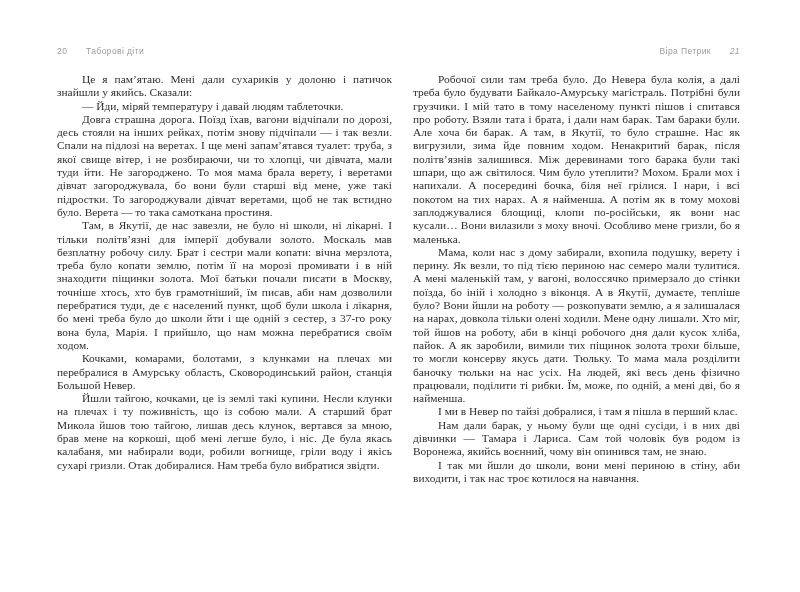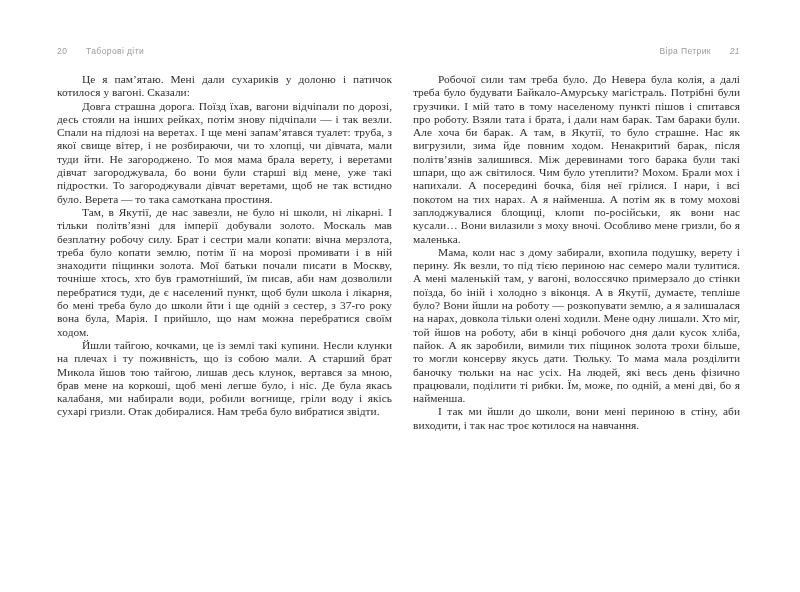--- a/index.html
+++ b/index.html
@@ -56,32 +56,36 @@
 <body>
 
 <div class="spread">
 
   <section class="page page-left">
     <header class="running-head left">
       <span class="page-num">20</span>
       <span class="running-title">Таборові діти</span>
     </header>
     <div class="body-text">
-      <p>Це я пам’ятаю. Мені дали сухариків у долоню і патичок котилося у вагоні. Сказали:</p>
+      <p>Це я пам’ятаю. Мені дали сухариків у долоню і патичок знайшли у якийсь. Сказали:</p>
+      <p>— Йди, міряй температуру і давай людям таблеточки.</p>
       <p>Довга страшна дорога. Поїзд їхав, вагони відчіпали по дорозі, десь стояли на інших рейках, потім знову підчіпали — і так везли. Спали на підлозі на веретах. І ще мені запам’ятався туалет: труба, з якої свище вітер, і не розбираючи, чи то хлопці, чи дівчата, мали туди йти. Не загороджено. То моя мама брала верету, і веретами дівчат загороджувала, бо вони були старші від мене, уже такі підростки. То загороджували дівчат веретами, щоб не так встидно було. Верета — то така самоткана простиня.</p>
       <p>Там, в Якутії, де нас завезли, не було ні школи, ні лікарні. І тільки політв’язні для імперії добували золото. Москаль мав безплатну робочу силу. Брат і сестри мали копати: вічна мерзлота, треба було копати землю, потім її на морозі промивати і в ній знаходити піщинки золота. Мої батьки почали писати в Москву, точніше хтось, хто був грамотніший, їм писав, аби нам дозволили перебратися туди, де є населений пункт, щоб були школа і лікарня, бо мені треба було до школи йти і ще одній з сестер, з 37-го року вона була, Марія. І прийшло, що нам можна перебратися своїм ходом.</p>
+      <p>Кочками, комарами, болотами, з клунками на плечах ми перебралися в Амурську область, Сковородинський район, станція Большой Невер.</p>
       <p>Йшли тайгою, кочками, це із землі такі купини. Несли клунки на плечах і ту поживність, що із собою мали. А старший брат Микола йшов тою тайгою, лишав десь клунок, вертався за мною, брав мене на коркоші, щоб мені легше було, і ніс. Де була якась калабаня, ми набирали води, робили вогнище, гріли воду і якісь сухарі гризли. Отак добиралися. Нам треба було вибратися звідти.</p>
     </div>
   </section>
 
   <section class="page page-right">
     <header class="running-head right">
       <span class="running-title">Віра Петрик</span>
       <span class="page-num">21</span>
     </header>
     <div class="body-text">
       <p>Робочої сили там треба було. До Невера була колія, а далі треба було будувати Байкало-Амурську магістраль. Потрібні були грузчики. І мій тато в тому населеному пункті пішов і спитався про роботу. Взяли тата і брата, і дали нам барак. Там бараки були. Але хоча би барак. А там, в Якутії, то було страшне. Нас як вигрузили, зима йде повним ходом. Ненакритий барак, після політв’язнів залишився. Між деревинами того барака були такі шпари, що аж світилося. Чим було утеплити? Мохом. Брали мох і напихали. А посередині бочка, біля неї грілися. І нари, і всі покотом на тих нарах. А я найменша. А потім як в тому мохові заплоджувалися блощиці, клопи по-російськи, як вони нас кусали… Вони вилазили з моху вночі. Особливо мене гризли, бо я маленька.</p>
       <p>Мама, коли нас з дому забирали, вхопила подушку, верету і перину. Як везли, то під тією периною нас семеро мали тулитися. А мені маленькій там, у вагоні, волоссячко примерзало до стінки поїзда, бо іній і холодно з віконця. А в Якутії, думаєте, тепліше було? Вони йшли на роботу — розкопувати землю, а я залишалася на нарах, довкола тільки олені ходили. Мене одну лишали. Хто міг, той йшов на роботу, аби в кінці робочого дня дали кусок хліба, пайок. А як заробили, вимили тих піщинок золота трохи більше, то могли консерву якусь дати. Тюльку. То мама мала розділити баночку тюльки на нас усіх. На людей, які весь день фізично працювали, поділити ті рибки. Їм, може, по одній, а мені дві, бо я найменша.</p>
+      <p>І ми в Невер по тайзі добралися, і там я пішла в перший клас.</p>
+      <p>Нам дали барак, у ньому були ще одні сусіди, і в них дві дівчинки — Тамара і Лариса. Сам той чоловік був родом із Воронежа, якийсь воєнний, чому він опинився там, не знаю.</p>
       <p>І так ми йшли до школи, вони мені периною в стіну, аби виходити, і так нас троє котилося на навчання.</p>
     </div>
   </section>
 
 </div>
 
 </body></html>

